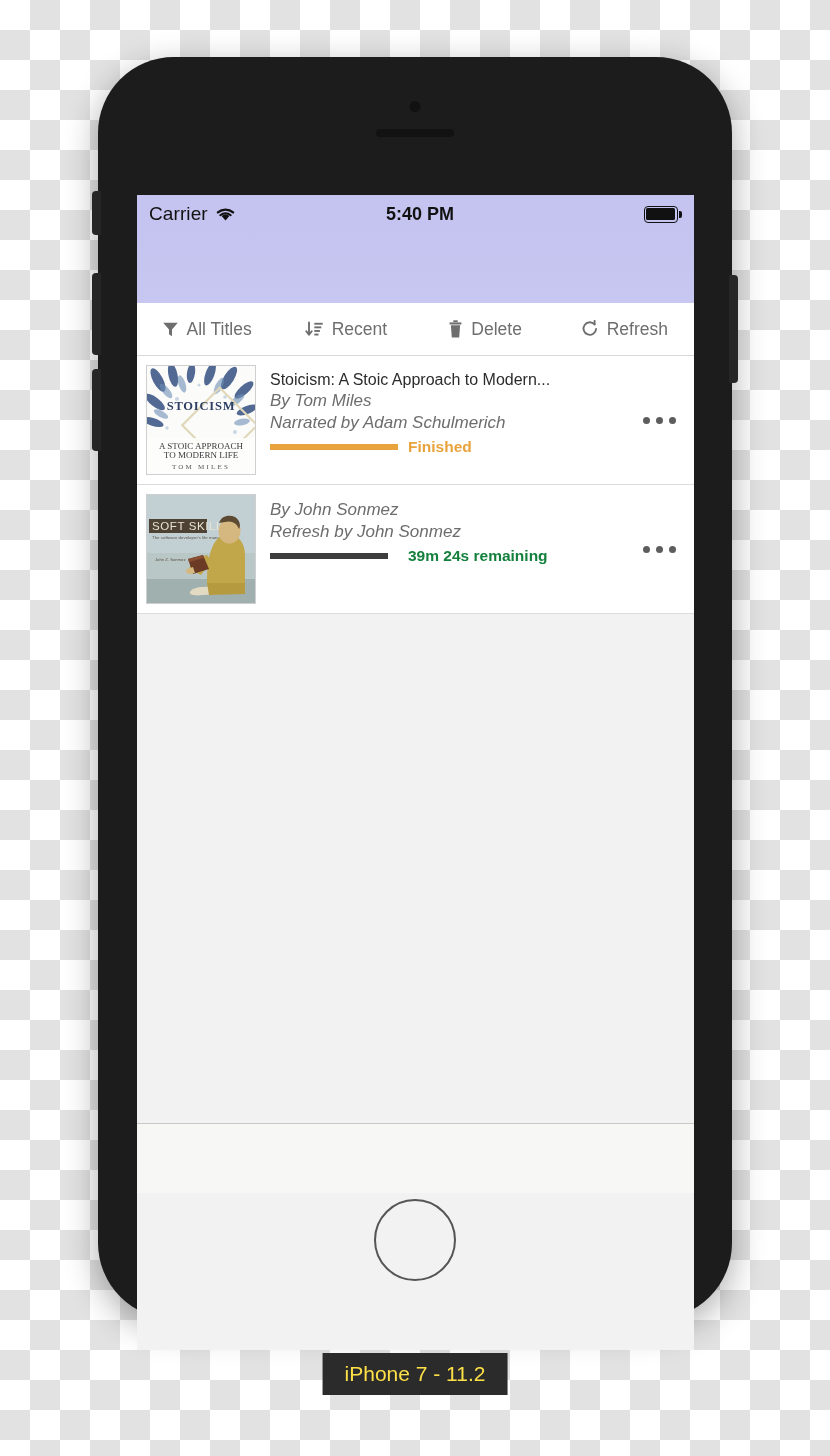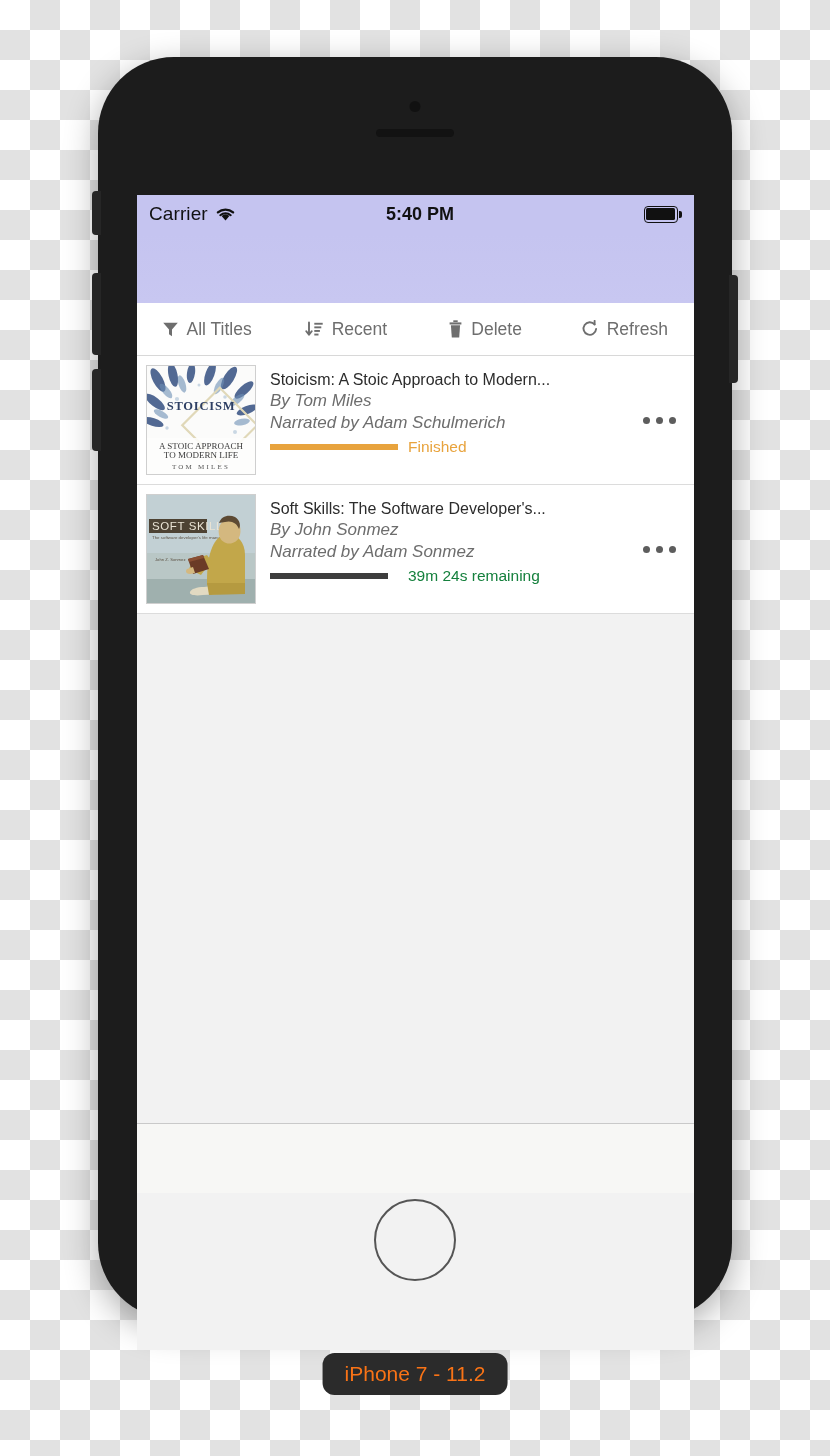--- a/index.html
+++ b/index.html
@@ -194,20 +194,21 @@
     white-space: nowrap;
     overflow: hidden;
     text-overflow: ellipsis;
     font-style: italic;
   }
   .progress-line {
     display: flex;
     align-items: center;
     gap: 10px;
     margin-top: 4px;
+    font-weight: bold;
   }
   .progress-track {
     width: 128px;
     height: 6px;
     background: transparent;
     position: relative;
     flex: 0 0 128px;
   }
   .progress-bar { height: 6px; }
   .progress-text { font-size: 15.5px; white-space: nowrap; }
@@ -231,24 +232,24 @@
     border-top: 1px solid #c9c9c9;
   }
 
   
   #device-label {
     position: absolute;
     left: 50%;
     top: 1353px;
     transform: translateX(-50%);
     background: #2b2b2b;
-    color: #f97316;
+    color: #fde047;
     font-size: 21px;
     padding: 9px 22px;
-    border-radius: 12px;
+    border-radius: 0;
   }
 </style>
 </head>
 <body>
 
 <div id="stage">
 
   <div id="device">
 
     <div class="side-btn btn-silent"></div>
@@ -407,23 +408,22 @@
                 <path d="M60 60 C52 62 44 68 42 74 L54 80 C58 74 62 70 66 68 Z" fill="#c2a74a"></path>
                 <path d="M41 64 L56 60 L62 74 L46 79 Z" fill="#6b3b26"></path>
                 <path d="M41 64 L56 60 L57 63 L42 67 Z" fill="#8a4f33"></path>
                 <path d="M40 74 C38 76 39 79 43 79 L48 78 L46 72 Z" fill="#d4b87f"></path>
                 <path d="M57 92 C50 92 44 94 43 97 C42 100 48 101 56 100 L74 99 L74 90 Z" fill="#e2dac2"></path>
                 <path d="M60 88 L98 88 L98 99 L62 100 Z" fill="#b59a40"></path>
               </g>
             </svg>
           </div>
           <div class="book-info">
-            <div class="book-title">Soft Skills: The Software Developer's...</div>
             <div class="book-author">By John Sonmez</div>
-            <div class="book-narrator">Narrated by Adam Sonmez</div>
+            <div class="book-narrator">Refresh by John Sonmez</div>
             <div class="progress-line">
               <div class="progress-track">
                 <div class="progress-bar" style="width:92%;background:#3d3d3d;"></div>
               </div>
               <div class="progress-text" style="color:#15803d;">39m 24s remaining</div>
             </div>
           </div>
           <div class="more-btn">
             <span class="dot"></span>
               <span class="dot"></span>

